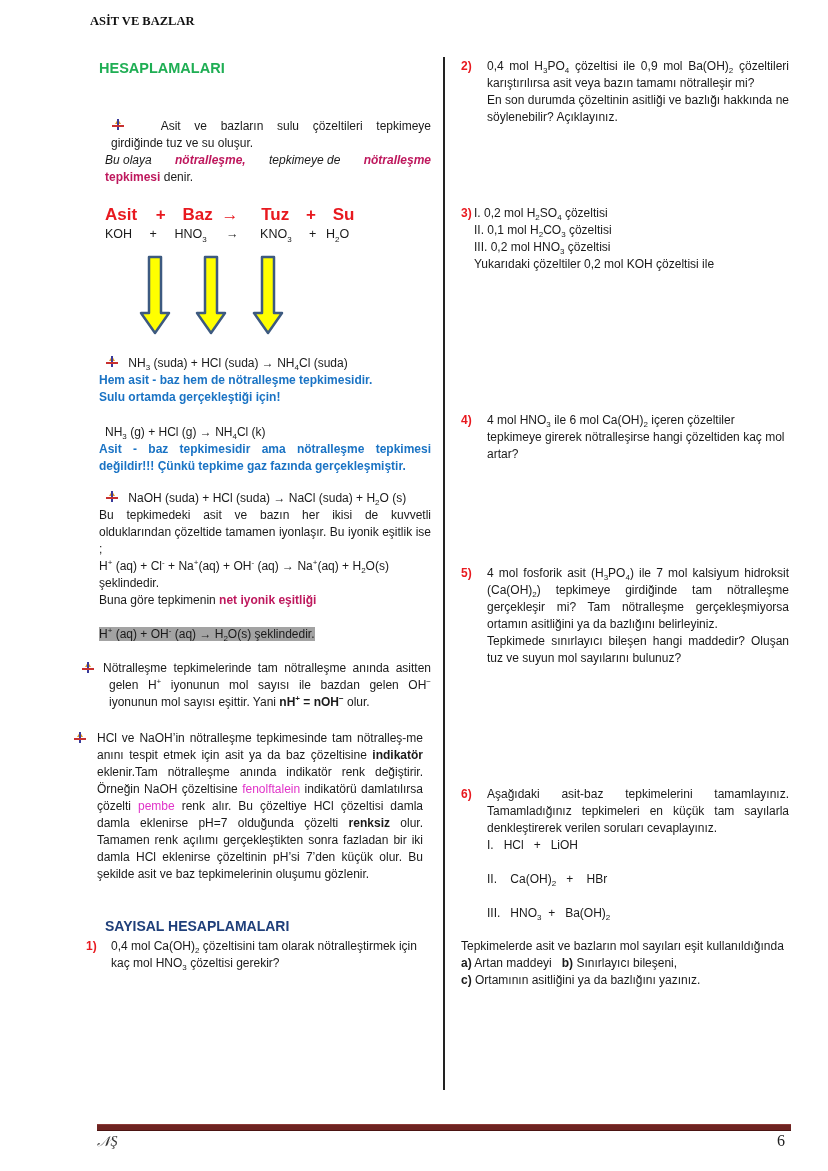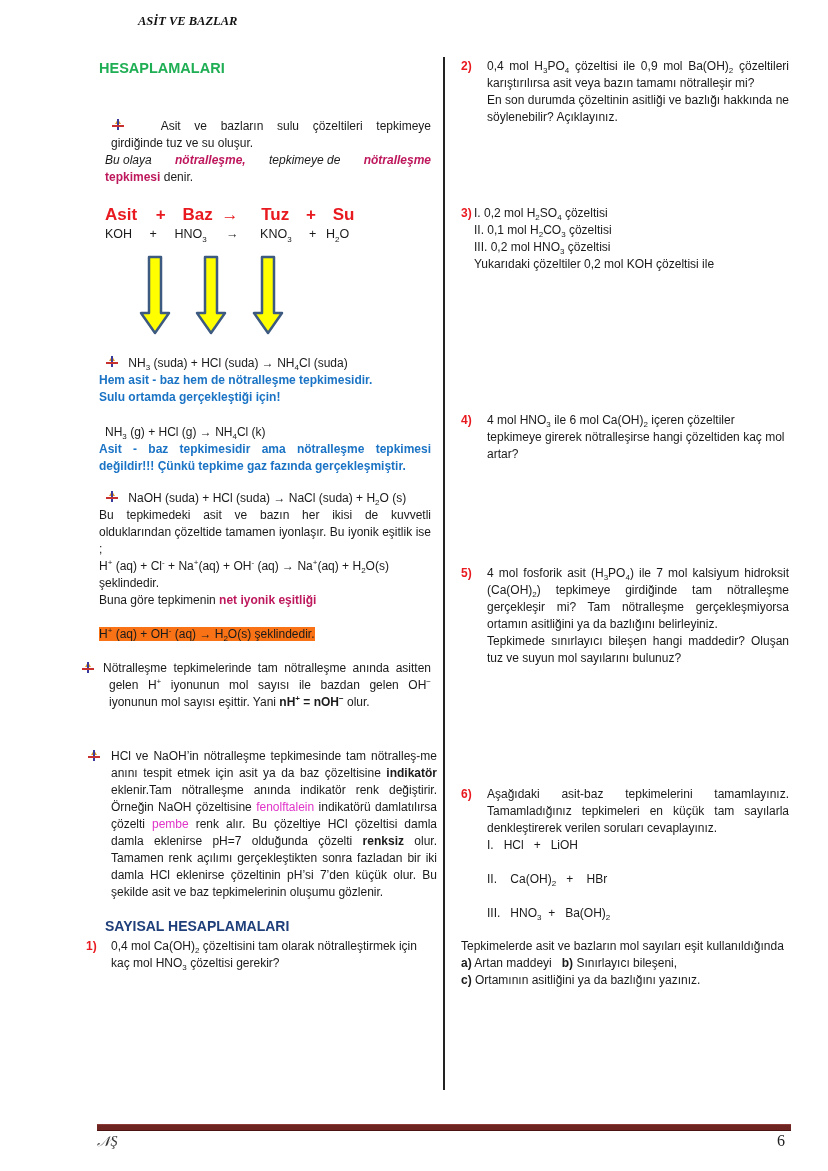--- a/index.html
+++ b/index.html
@@ -1,32 +1,32 @@
 <!DOCTYPE html>
 <html><head>
 <meta charset="utf-8">
 <style>
   html, body { margin:0; padding:0; background:#ffffff; }
   body { width:828px; height:1171px; position:relative; overflow:hidden;
          font-family:"Liberation Sans", "DejaVu Sans", sans-serif; color:#1a1a1a; }
   .abs { position:absolute; }
-  .header-title { left:90px; top:14px; font-family:"Liberation Serif", serif; font-style:italic; font-weight:bold; font-size:12.5px; color:#111;margin-left:48px; }
+  .header-title { left:90px; top:14px; font-family:"Liberation Serif", serif; font-weight:bold; font-size:12.5px; color:#111; }
   .divider-v { left:443px; top:57px; width:2px; height:1033px; background:#222; }
   .footer-rule { left:97px; top:1124px; width:694px; height:5px; background:#6e2421; border-top:1px solid #8b3a36; border-bottom:1px solid #4b1412; }
   .footer-mark { left:97px; top:1134px; font-family:"Liberation Serif", serif; font-style:italic; font-size:14px; color:#333; }
   .footer-page { left:777px; top:1132px; font-family:"Liberation Serif", serif; font-size:16px; color:#222; }
 
   .section-title { left:99px; top:58px; width:260px; color:#1fae54; font-weight:bold; font-size:14.5px; line-height:21px; }
   .p { font-size:12px; line-height:17px; }
   .just { text-align:justify; text-align-last:auto; }
   .red { color:#be185d; font-weight:bold; }
   .blue { color:#1a73c4; font-weight:bold; }
   .pink { color:#e033c8; }
   .bold { font-weight:bold; }
-  .hl { background:#f97316; }
+  .hl { background:#a3a3a3; }
   .navy { color:#1f3f7a; font-weight:bold; }
   .qnum { color:#e8191f; font-weight:bold; position:absolute; left:0; top:0; }
   sub, sup { font-size:8px; line-height:0; }
 
   .bullet { display:inline-block; width:14px; height:12px; position:relative; vertical-align:-1px; margin-right:6px; }
   .bullet .v { position:absolute; left:6px; top:0; width:2px; height:11px; background:#3a3a9a; }
   .bullet .h { position:absolute; left:1px; top:6px; width:12px; height:2px; background:#c83030; }
   .bullet .t { position:absolute; left:4px; top:0; width:0; height:0; border-left:3px solid transparent; border-right:3px solid transparent; border-bottom:5px solid #e09a20; }
 
   .arrow { position:absolute; width:32px; height:80px; }
@@ -123,21 +123,21 @@
   <span class="bullet" style="position:absolute; left:0; top:2px;">
       <span class="t"></span>
       <span class="v"></span>
       <span class="h"></span>
     </span>
   <div class="just" style="padding-left:22px; text-indent:-6px; margin-left:6px;">
     <span>Nötralleşme tepkimelerinde tam nötralleşme anında asitten gelen H</span><sup>+</sup><span> iyonunun mol sayısı ile bazdan gelen OH</span><sup>−</sup><span> iyonunun mol sayısı eşittir. Yani </span><b><span>nH</span><sup>+</sup><span> = nOH</span><sup>−</sup></b><span> olur.</span>
   </div>
 </div>
 
-<div class="abs p" style="left:87px; top:730px; width:350px;margin-top:18px;">
+<div class="abs p" style="left:73px; top:730px; width:350px;">
   <span class="bullet" style="position:absolute; left:0; top:2px;">
       <span class="t"></span>
       <span class="v"></span>
       <span class="h"></span>
     </span>
   <div class="just" style="padding-left:24px;">
     <span>HCl ve NaOH’in nötralleşme tepkimesinde tam nötralleş-me anını tespit etmek için asit ya da baz çözeltisine </span><span class="bold">indikatör</span><span> eklenir.Tam nötralleşme anında indikatör renk değiştirir. Örneğin NaOH çözeltisine </span><span class="pink">fenolftalein</span><span> indikatörü damlatılırsa çözelti </span><span class="pink">pembe</span><span> renk alır.</span>
     <span>Bu çözeltiye HCl çözeltisi damla damla eklenirse pH=7 olduğunda çözelti </span><span class="bold">renksiz</span><span> olur. Tamamen renk açılımı gerçekleştikten sonra fazladan bir iki damla HCl eklenirse çözeltinin pH’si 7’den küçük olur. Bu şekilde asit ve baz tepkimelerinin oluşumu gözlenir.</span>
   </div>
 </div>

